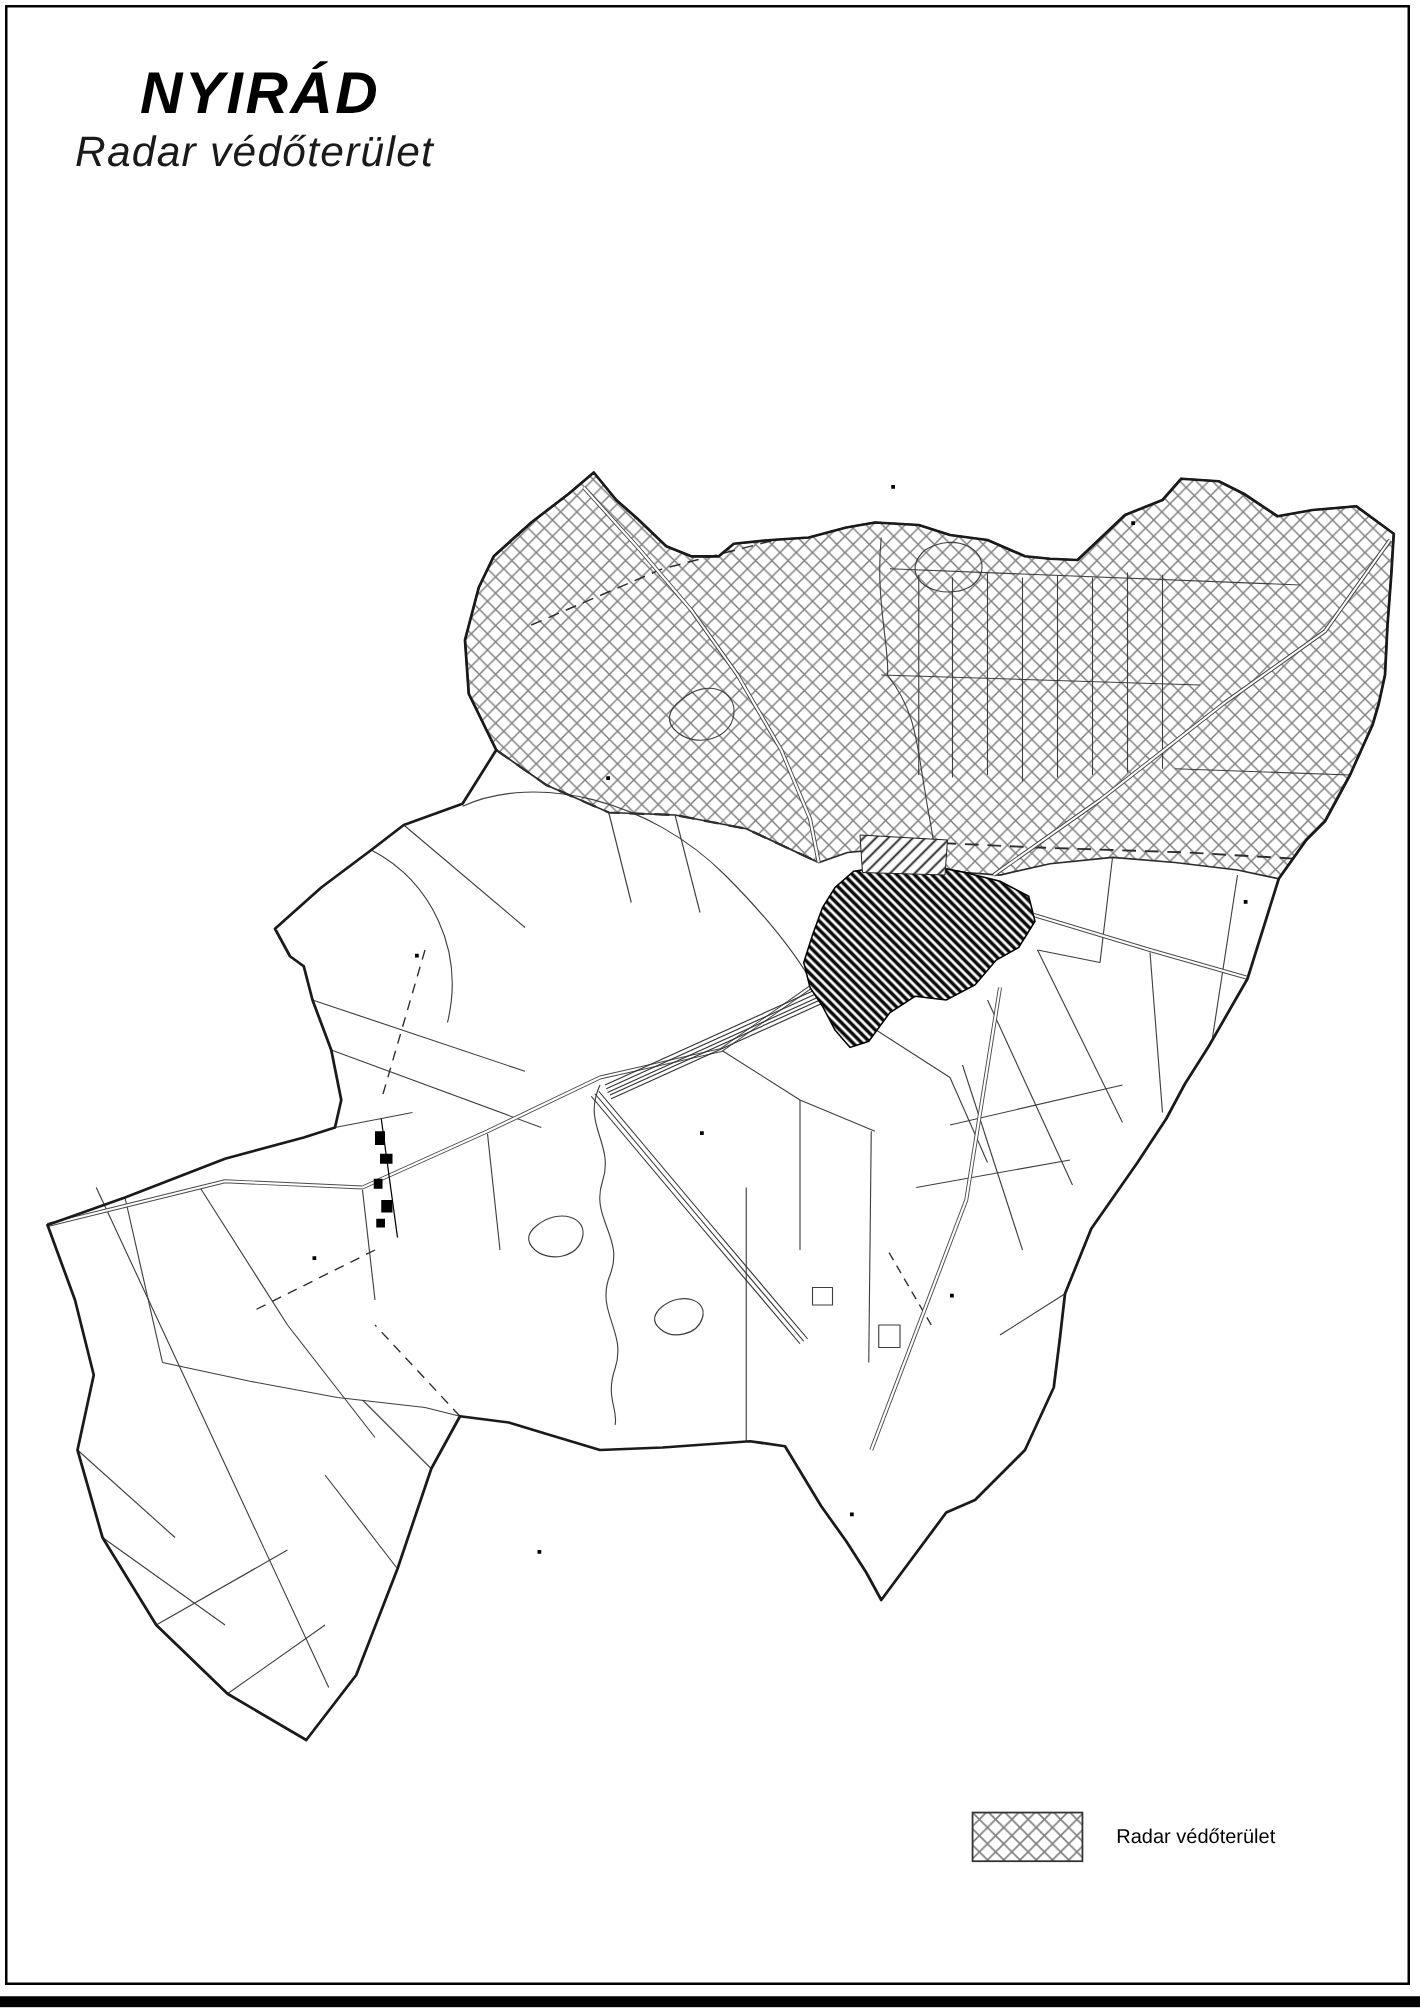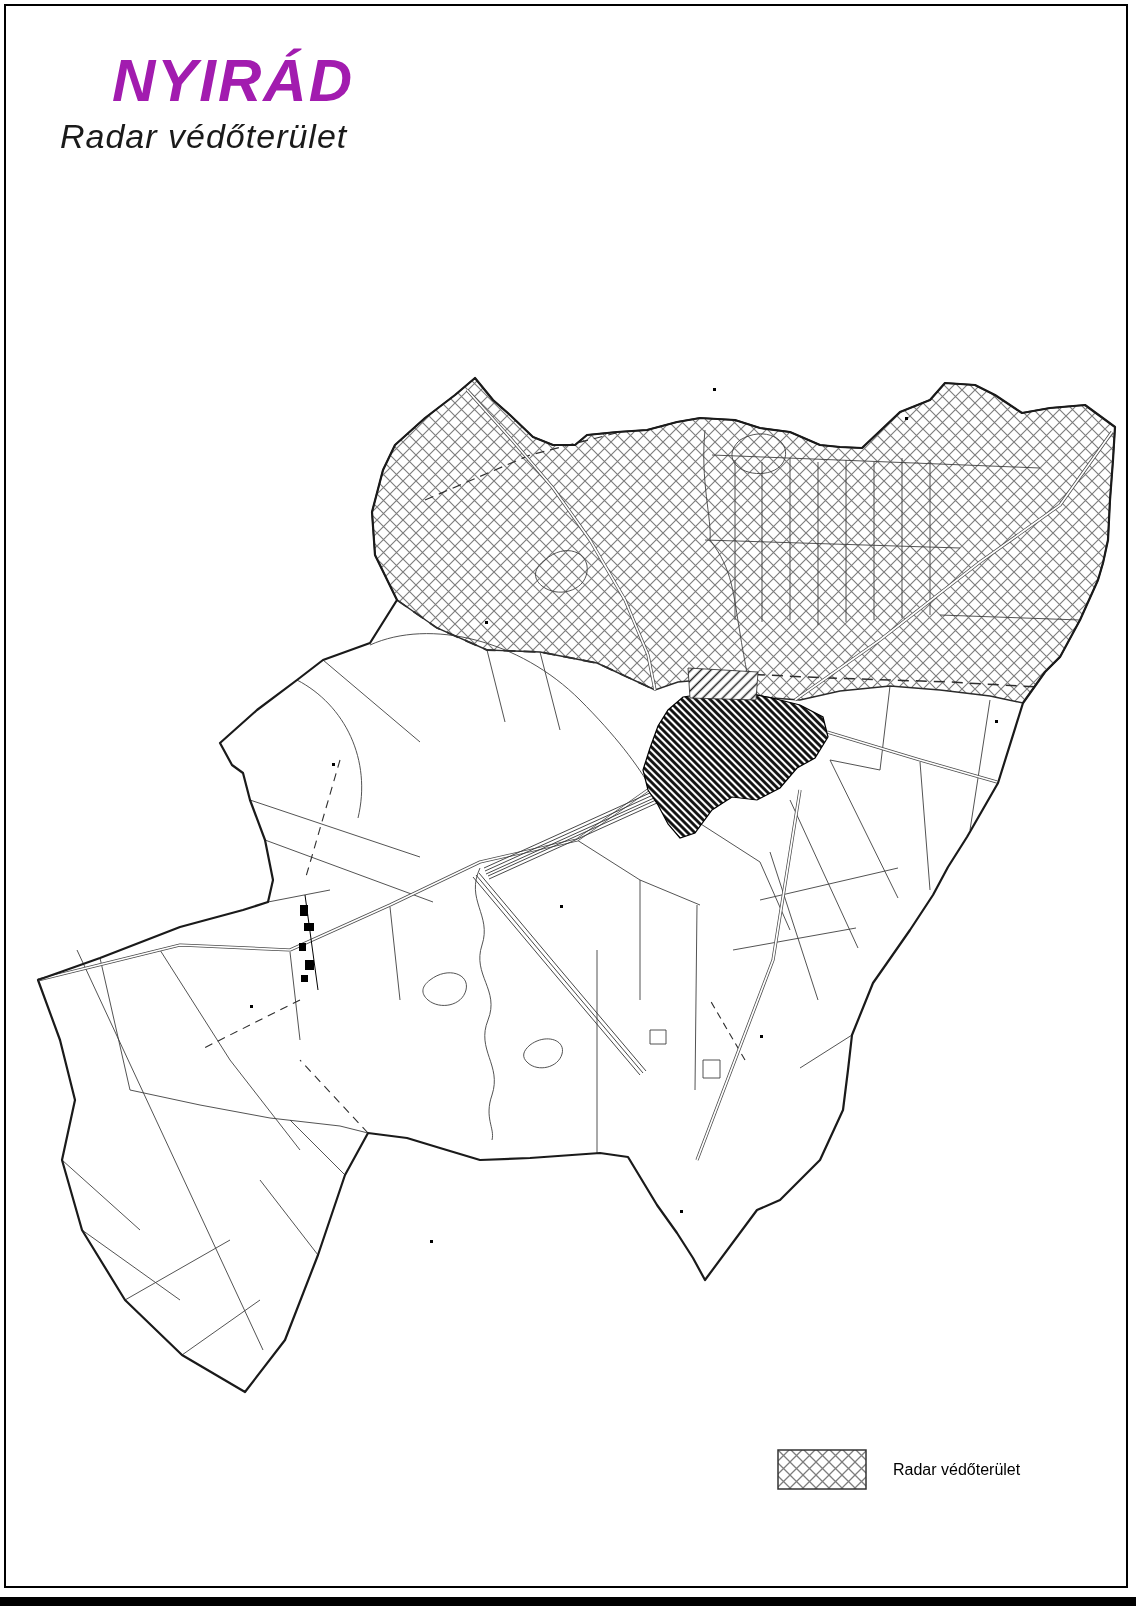--- a/index.html
+++ b/index.html
@@ -9,22 +9,22 @@
   }
   .frame{
     position:absolute; left:4px; top:4px; width:1124px; height:1584px;
     border:2px solid #000; box-sizing:border-box;
   }
   .bottom-bar{
     position:absolute; left:0; bottom:0; width:1136px; height:9px; background:#000;
   }
   .title-block{position:absolute; left:60px; top:46px; color:#111;}
   .map-title{
-    font-size:60px; font-weight:bold; font-style:italic; letter-spacing:2px;
-    margin:0 0 2px 52px; color:#a21caf;
+    font-size:47px; font-weight:bold; font-style:italic; letter-spacing:2px;
+    margin:0 0 2px 52px; color:#000000;
   }
   .map-subtitle{
     font-size:34px; font-style:italic; margin:0; color:#1a1a1a; letter-spacing:1px;
   }
   svg.map-canvas{position:absolute; left:0; top:0; width:1136px; height:1606px;}
   .legend{
     position:absolute; left:777px; top:1449px; display:flex; align-items:center;
   }
   .legend-swatch{width:90px; height:41px; display:block;}
   .legend-label{

